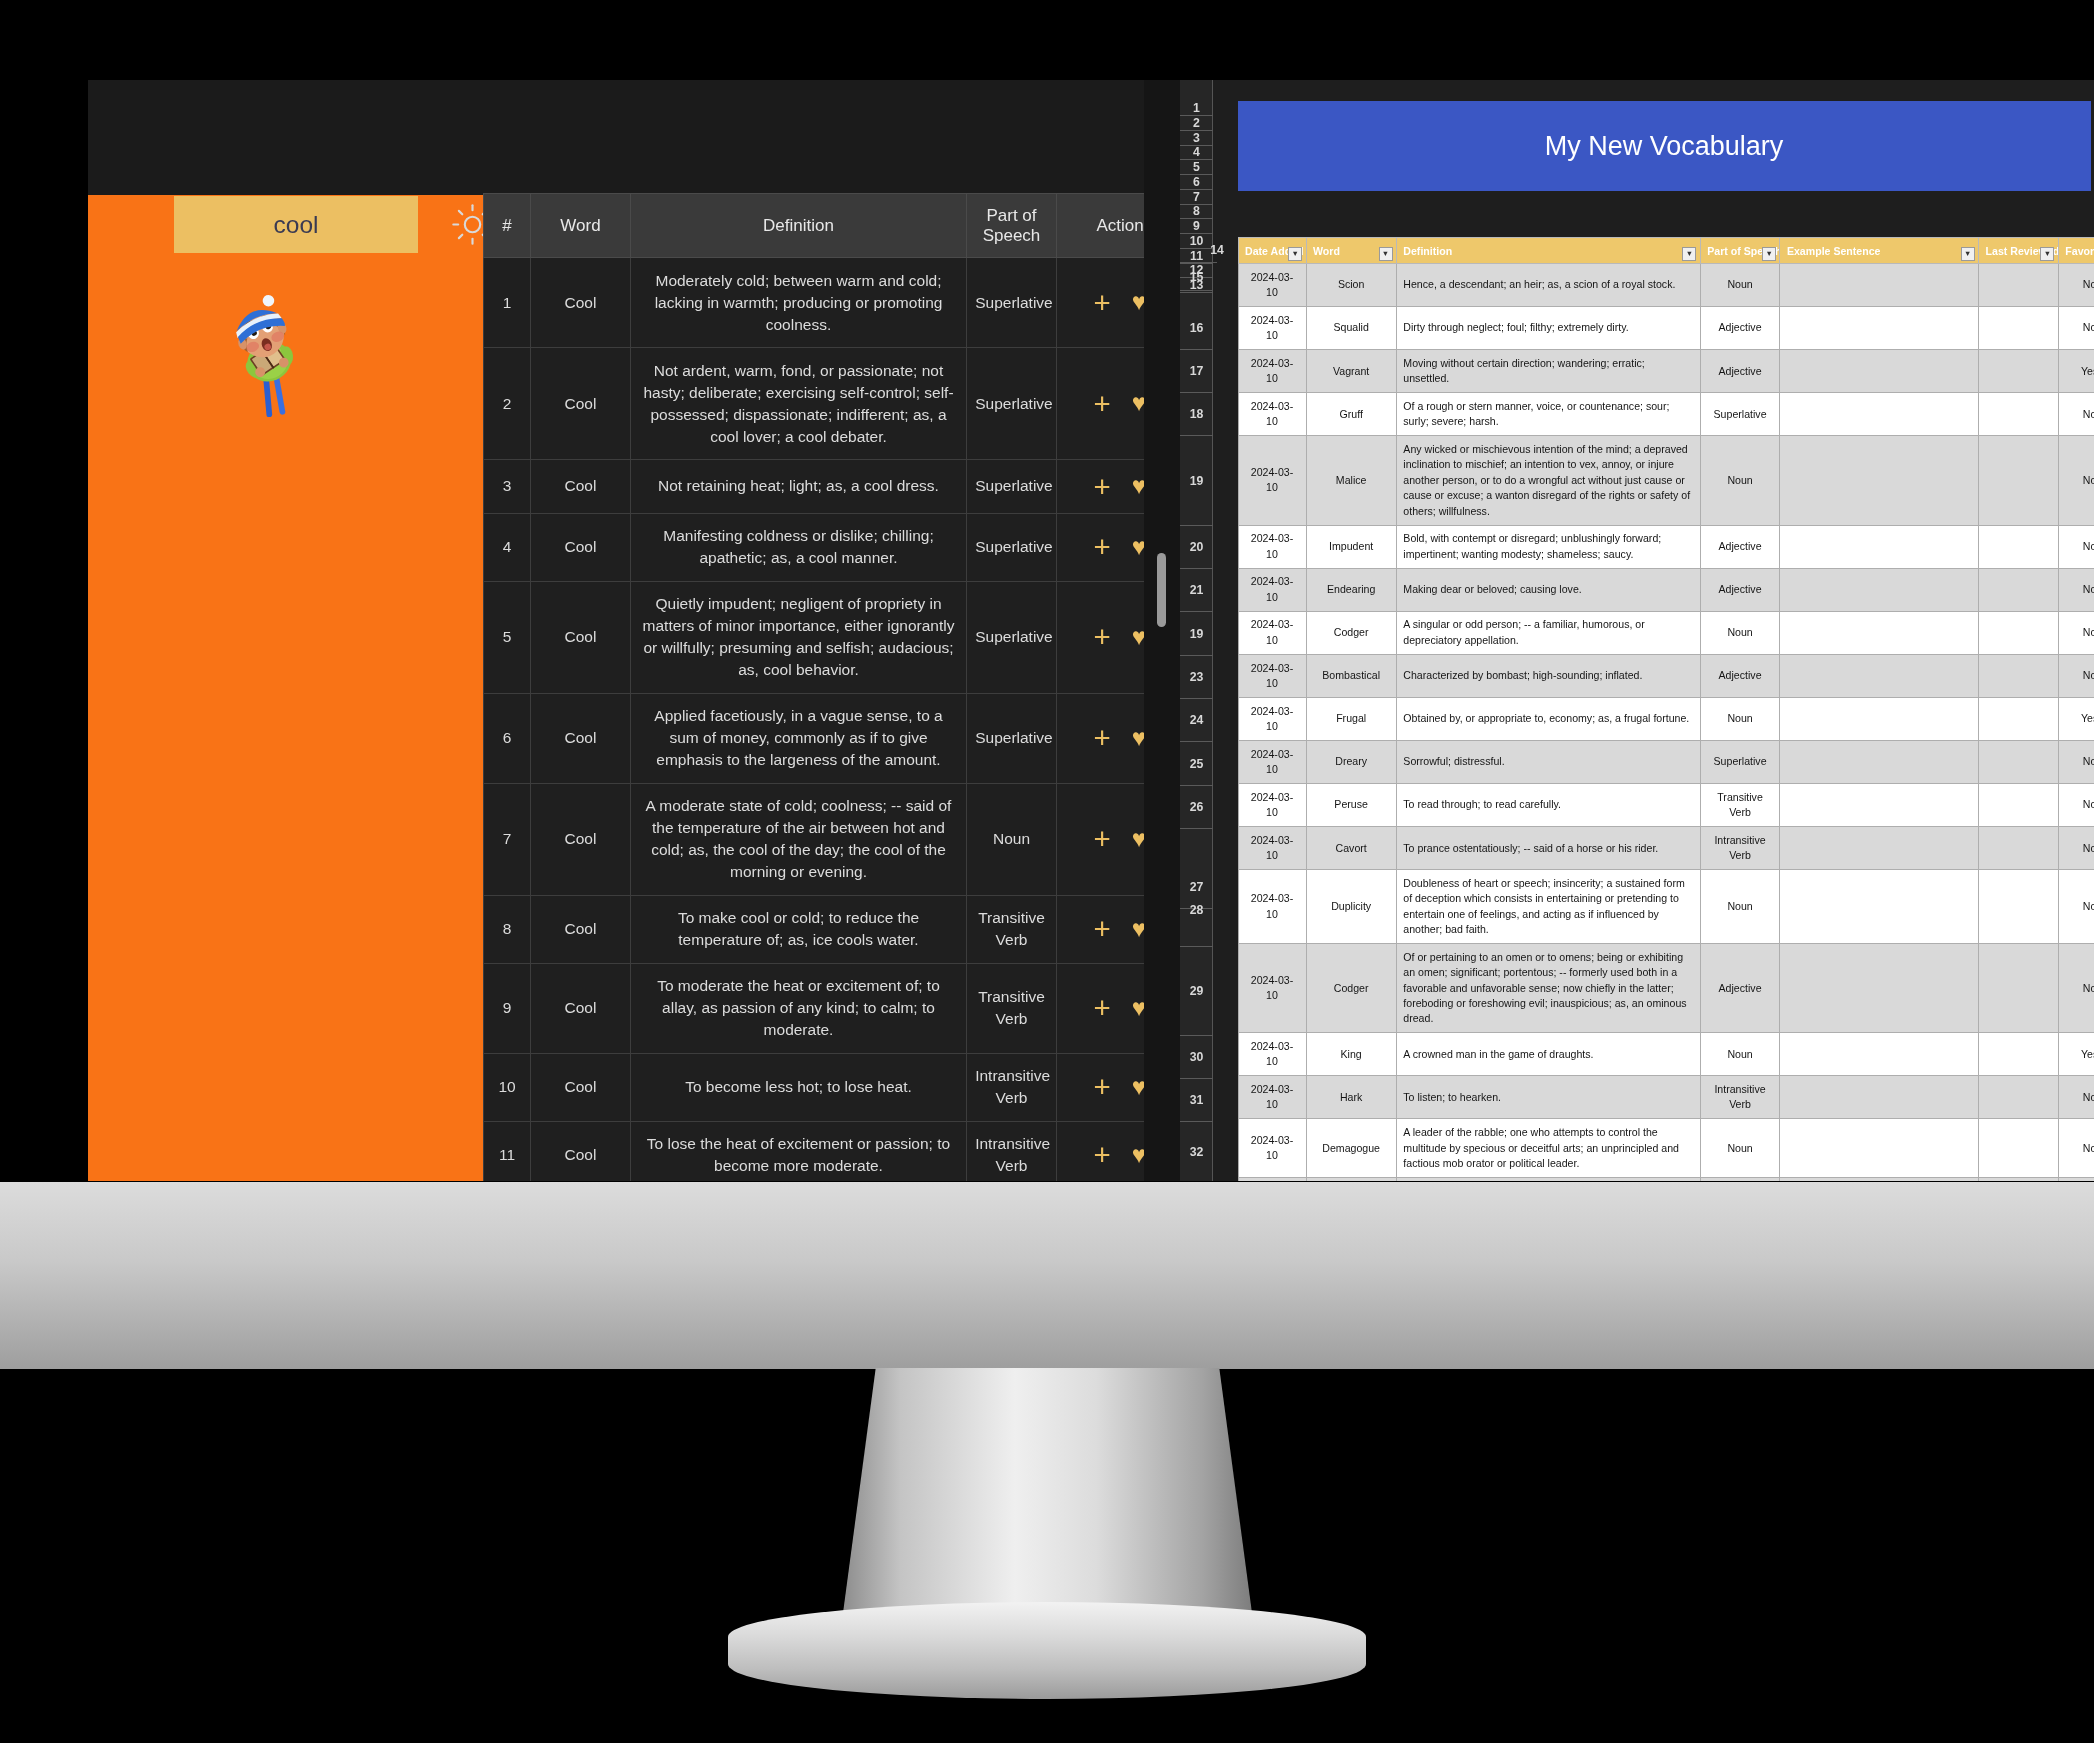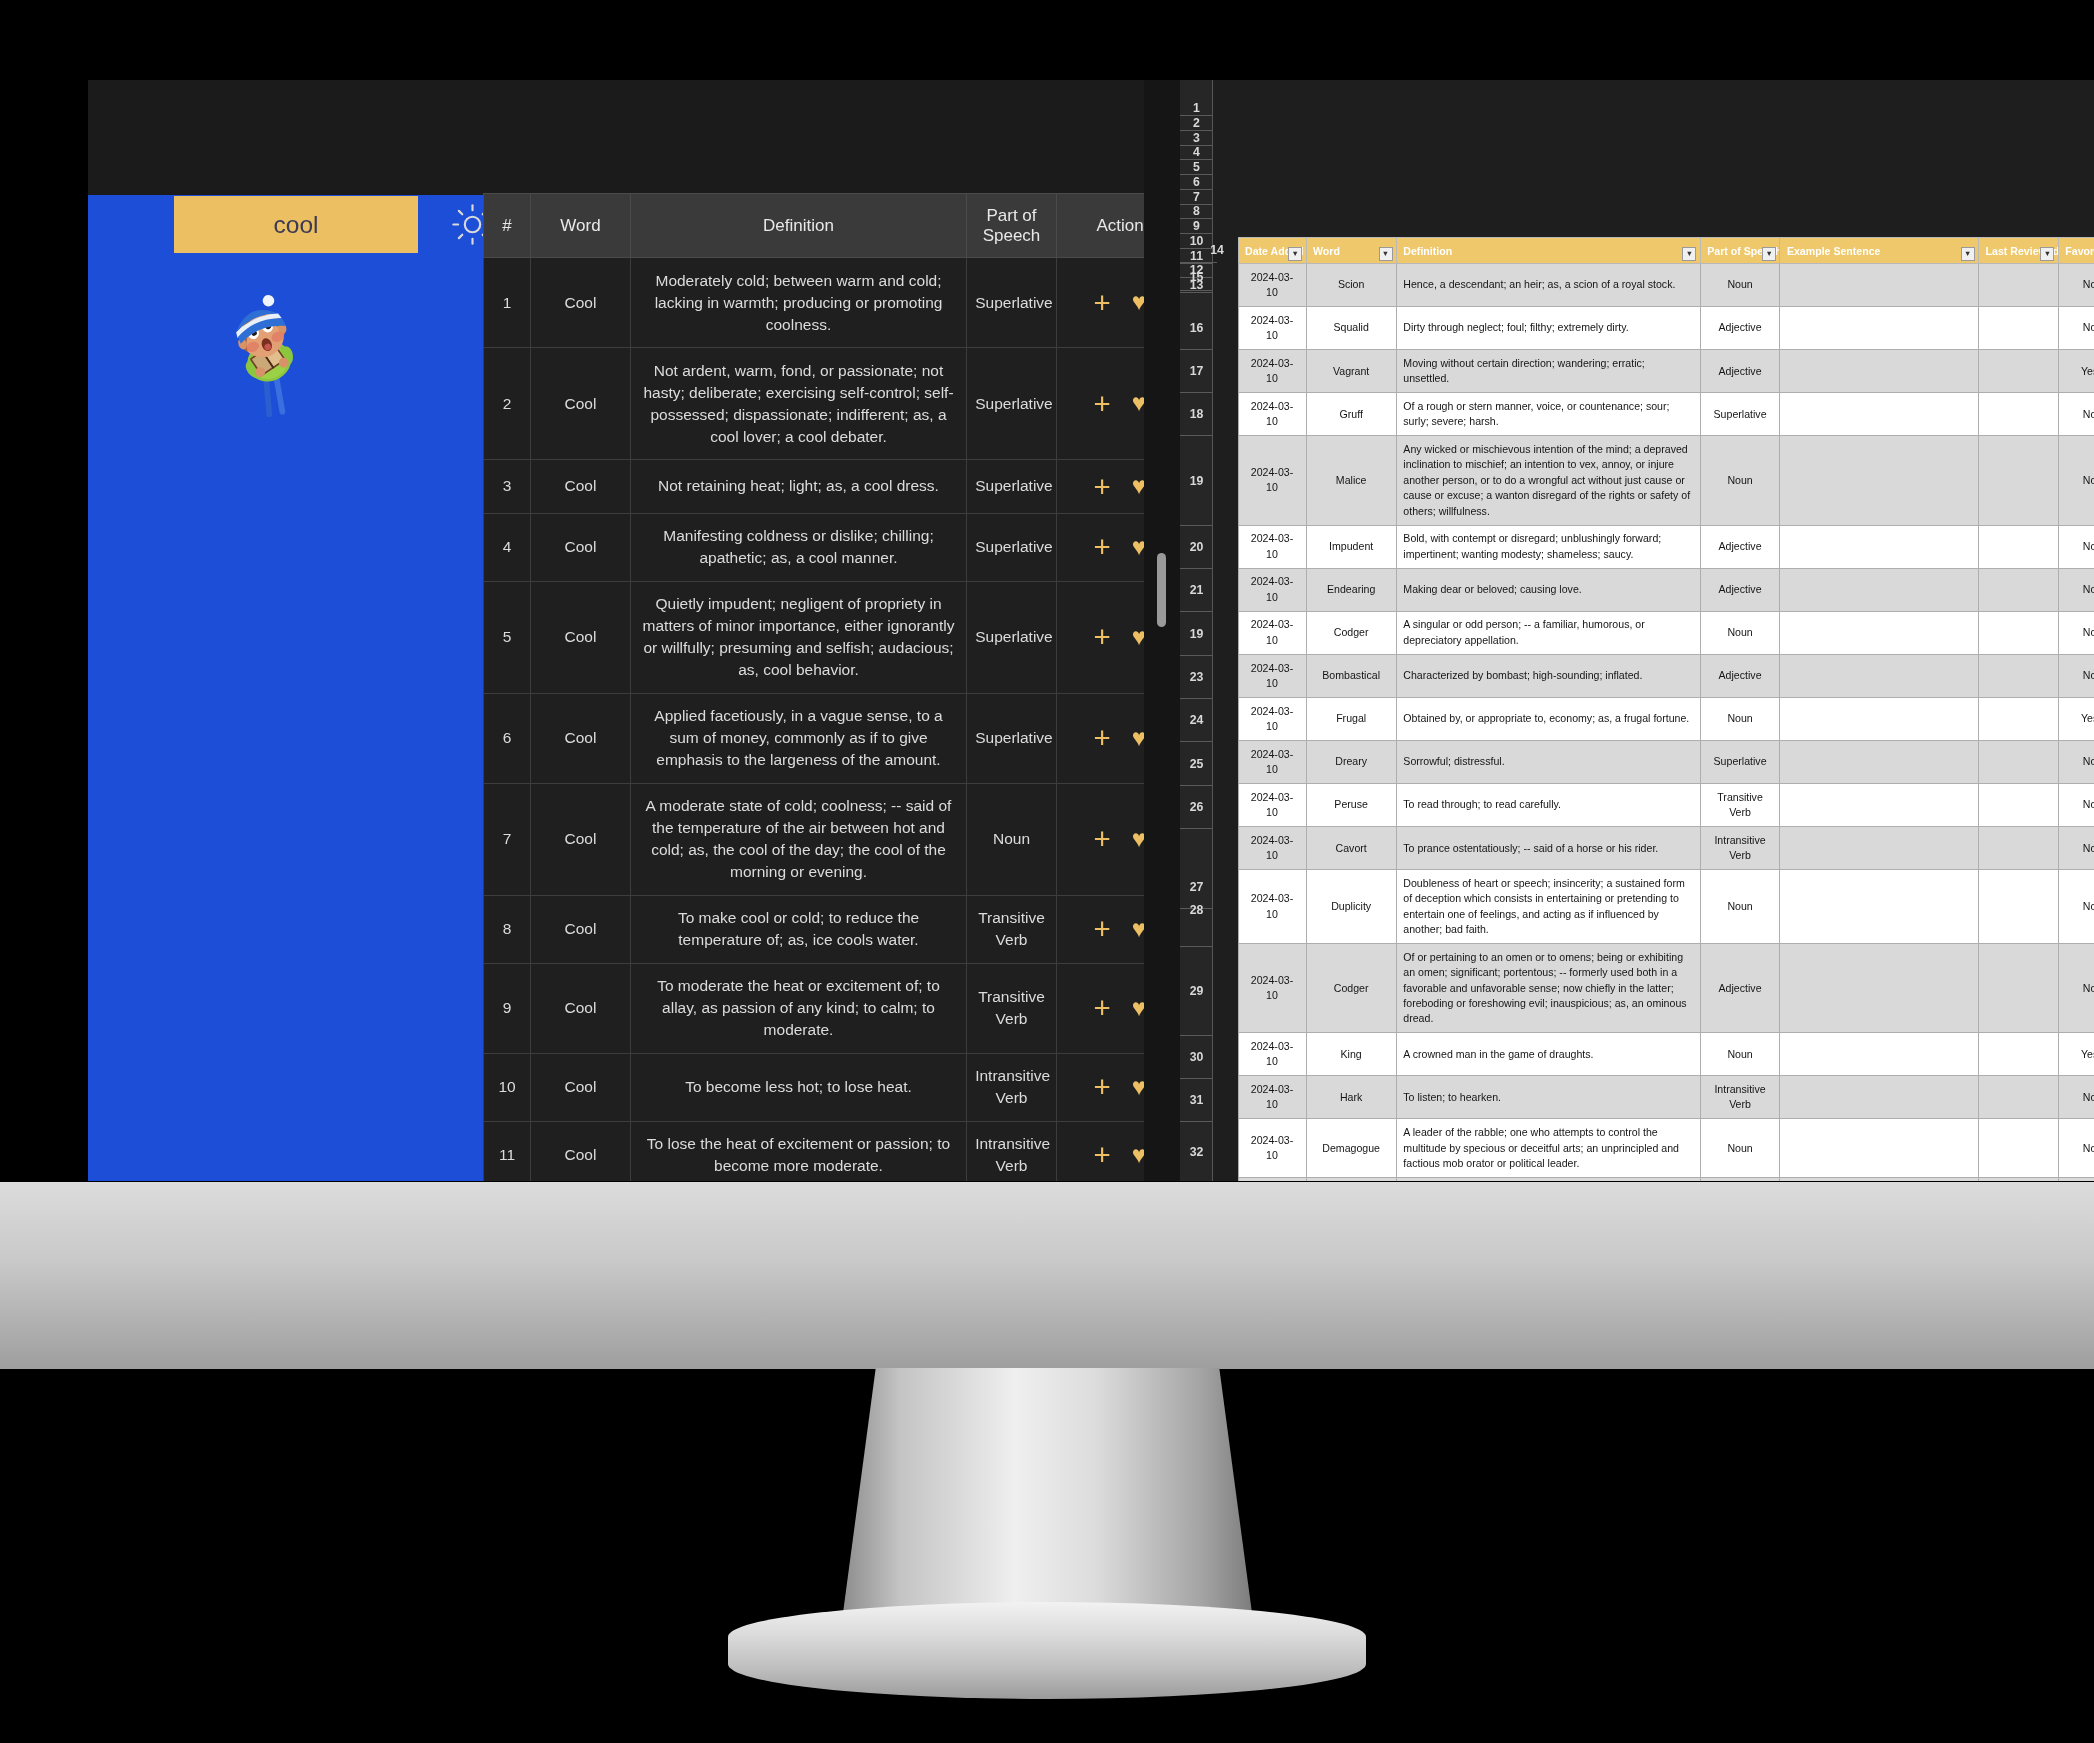--- a/index.html
+++ b/index.html
@@ -25,21 +25,21 @@
   #screen-content {
     position: absolute; inset: 0;
     display: flex;
     background: #000;
   }
 
   
   #left-app {
     position: relative;
     width: 1056px; height: 100%;
-    background: #1d4ed8;
+    background: #f97316;
     overflow: hidden;
   }
 
   #left-topbar {
     position: absolute; left: 0; top: 0;
     width: 100%; height: 115px;
     background: #1b1b1b;
   }
 
   #search-row {
@@ -482,20 +482,23 @@
             <div class="gutter-cell" style="position: absolute; left: 0px; width: 33px; top: 750px; height: 43px; margin-top: 36px;">27</div>
             <div class="gutter-cell" style="position: absolute; left: 0px; width: 33px; top: 793px; height: 74px;">28</div>
             <div class="gutter-cell" style="position: absolute; left: 0px; width: 33px; top: 867px; height: 89px;">29</div>
             <div class="gutter-cell" style="position: absolute; left: 0px; width: 33px; top: 956px; height: 43px;">30</div>
             <div class="gutter-cell" style="position: absolute; left: 0px; width: 33px; top: 999px; height: 43px;">31</div>
             <div class="gutter-cell" style="position: absolute; left: 0px; width: 33px; top: 1043px; height: 59px;">32</div>
           </div>
 
         <div id="sheet-canvas">
 
+          <div id="sheet-title-banner">
+            <span id="sheet-title-text">My New Vocabulary</span>
+          </div>
 
           <div id="sheet-table-wrap">
             <table class="sheet">
               <thead>
                 <tr>
                   <th class="h-date">
                     <span>Date Added</span>
                     <span class="filter-arrow">▼</span>
                   </th>
                   <th class="h-word">

